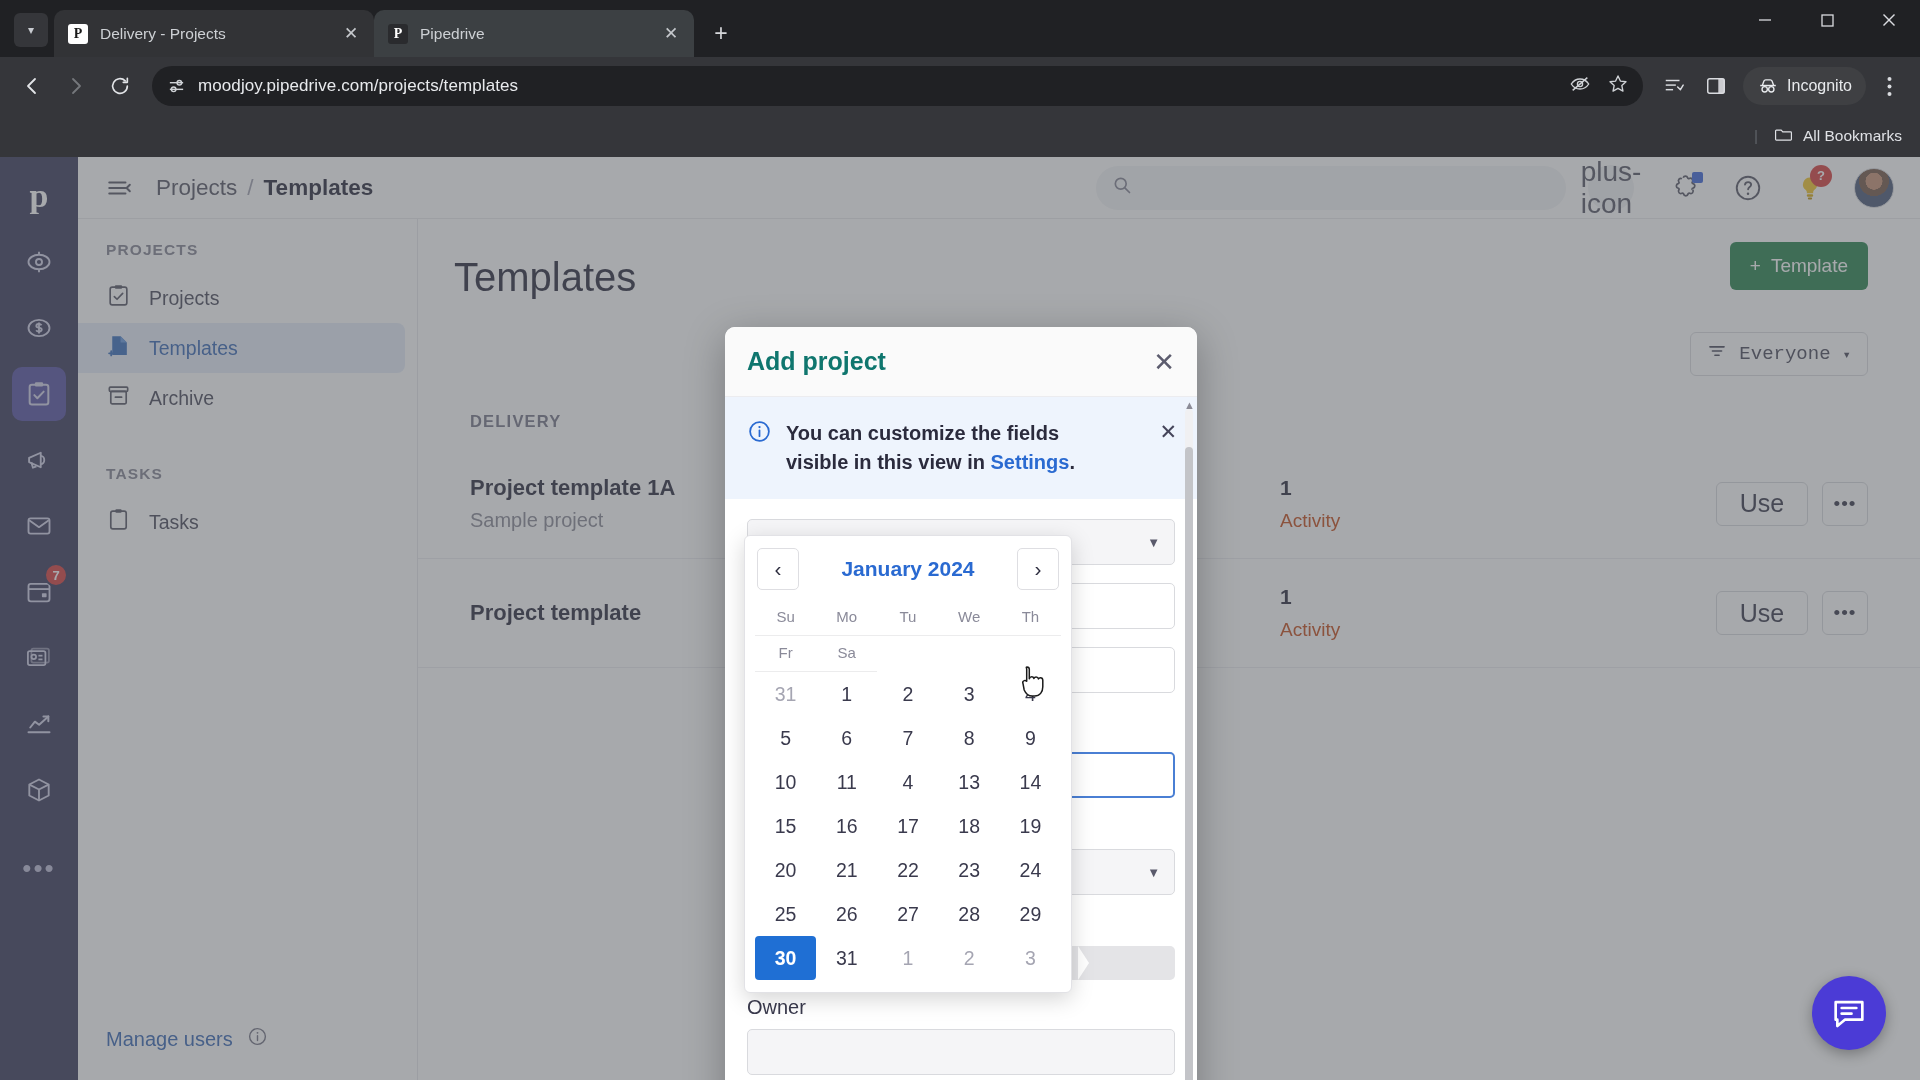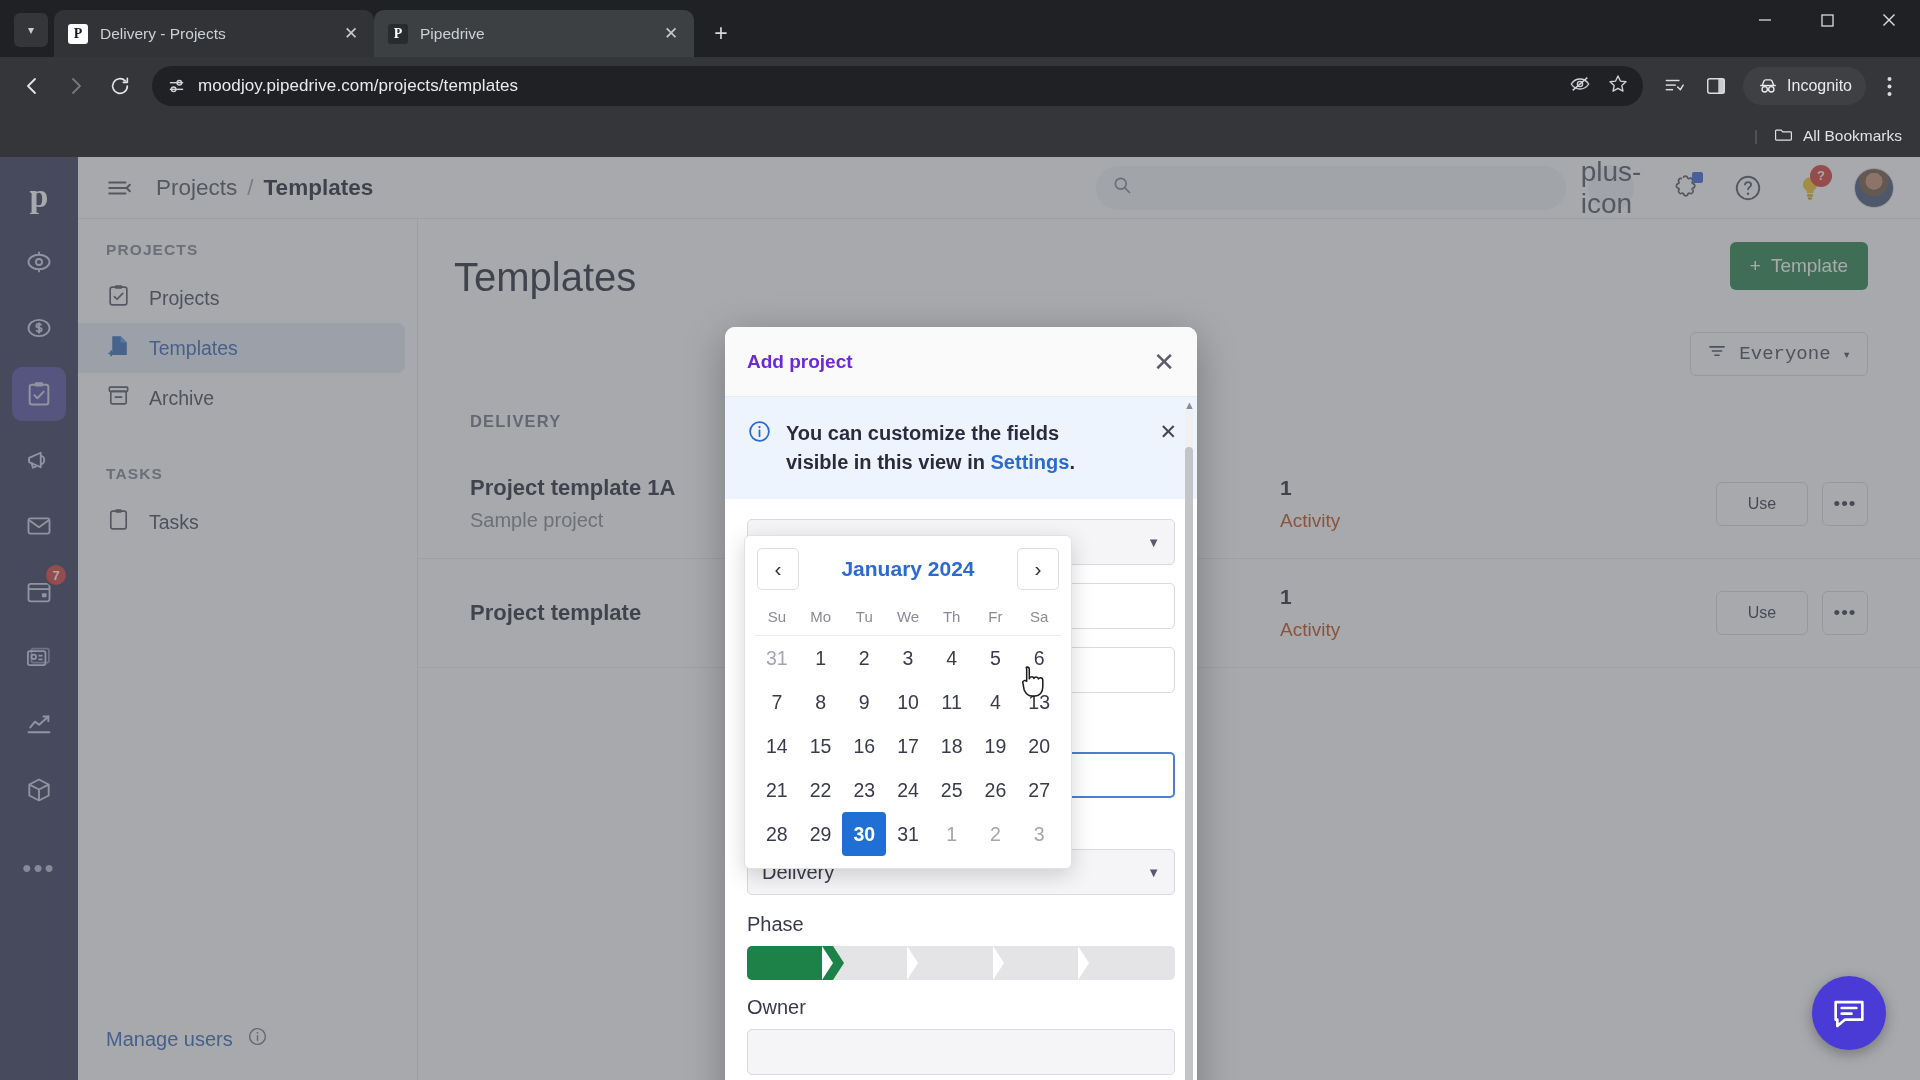--- a/index.html
+++ b/index.html
@@ -179,21 +179,21 @@
   }
   .trow .tmain { flex: 0 0 640px; }
   .tname { font-size: 22px; color:#1c1c30; font-weight:600; }
   .tsub { font-size: 20px; color:#82828f; margin-top: 8px; }
   .tstat { width: 170px; }
   .tstat .num { font-size: 21px; color:#1c1c30; font-weight:700; }
   .tstat .lbl { font-size: 19px; color:#c2410c; margin-top: 10px; }
   .tactions { margin-left:auto; display:flex; gap: 14px; align-items:center; }
   .btn-use {
     height: 44px; min-width: 92px; border:1px solid #d6d7db; border-radius:6px; background:#fff;
-    font-size: 16px; color:#2c2c3e; cursor:pointer;
+    font-size: 25px; color:#2c2c3e; cursor:pointer;
   }
   .btn-dots {
     width: 46px; height: 44px; border:1px solid #d6d7db; border-radius:6px; background:#fff;
     font-size: 19px; color:#2c2c3e; cursor:pointer; letter-spacing:1px;
   }
   .fab {
     position:absolute; right: 34px; bottom: 30px; width: 74px; height: 74px; border-radius:50%;
     background:#4b3bd6; display:flex; align-items:center; justify-content:center; z-index: 60; cursor:pointer;
     box-shadow: 0 4px 14px rgba(0,0,0,.3);
   }
@@ -201,21 +201,21 @@
   
   .modal {
     position:absolute; z-index: 50; left: 725px; top: 170px; width: 472px; height: 907px;
     background:#fff; border-radius: 10px 10px 0 0; box-shadow: 0 10px 40px rgba(0,0,0,.28);
     display:flex; flex-direction:column; overflow:hidden;
   }
   .m-head {
     height: 70px; display:flex; align-items:center; padding: 0 22px; flex:none;
     border-bottom:1px solid #ececef; background:#fafafa;
   }
-  .m-title { font-size: 19px; font-weight:700; color:#6d28d9; }
+  .m-title { font-size: 25px; font-weight:700; color:#0f766e; }
   .m-close { margin-left:auto; font-size: 26px; color:#5c5c6e; cursor:pointer; line-height:1; }
   .m-body { flex:1; position:relative; overflow:hidden; }
   .m-banner {
     background:#eef4fd; display:flex; gap: 14px; padding: 22px 20px 22px 22px; align-items:flex-start;
   }
   .m-banner .txt { font-size: 20px; line-height: 1.45; color:#2b2b3d; font-weight:600; flex:1; }
   .m-banner a { color:#2a6ad1; text-decoration:none; }
   .m-banner .bclose { color:#45455a; font-size: 21px; cursor:pointer; line-height:1; padding-top:2px; }
   .m-fields { padding: 20px 22px 0 22px; }
   .f-label { font-size: 20px; color:#3a3a4d; margin-bottom: 10px; }
@@ -260,21 +260,21 @@
     position:absolute; z-index: 70; left: 744px; top: 378px; width: 328px;
     background:#fff; border:1px solid #e2e2e6; border-radius: 6px;
     box-shadow: 0 6px 22px rgba(0,0,0,.17); padding: 8px 10px 12px 10px;
   }
   .dp-head { display:flex; align-items:center; justify-content:space-between; padding: 4px 2px 10px 2px; }
   .dp-nav {
     width: 42px; height: 42px; border:1px solid #dedee2; border-radius:5px; background:#fff;
     display:flex; align-items:center; justify-content:center; cursor:pointer; color:#2b2b3d; font-size:21px;
   }
   .dp-mon { font-size: 21px; font-weight:700; color:#2a6ad1; }
-  .dp-grid { display:grid; grid-template-columns: repeat(7, 1fr); }
+  .dp-grid { display:grid; grid-template-columns: repeat(5, 1fr); }
   .dp-dow {
     text-align:center; font-size: 15px; color:#8a8a99; padding: 8px 0 10px 0;
     border-bottom: 1px solid #ececed;
   }
   .dp-day {
     height: 44px; display:flex; align-items:center; justify-content:center;
     font-size: 19.5px; color:#3a3a4d; cursor:pointer; border-radius:4px;
   }
   .dp-day.muted { color:#a5a5b2; }
   .dp-day.sel { background:#1f6fd4; color:#fff; font-weight:700; }

